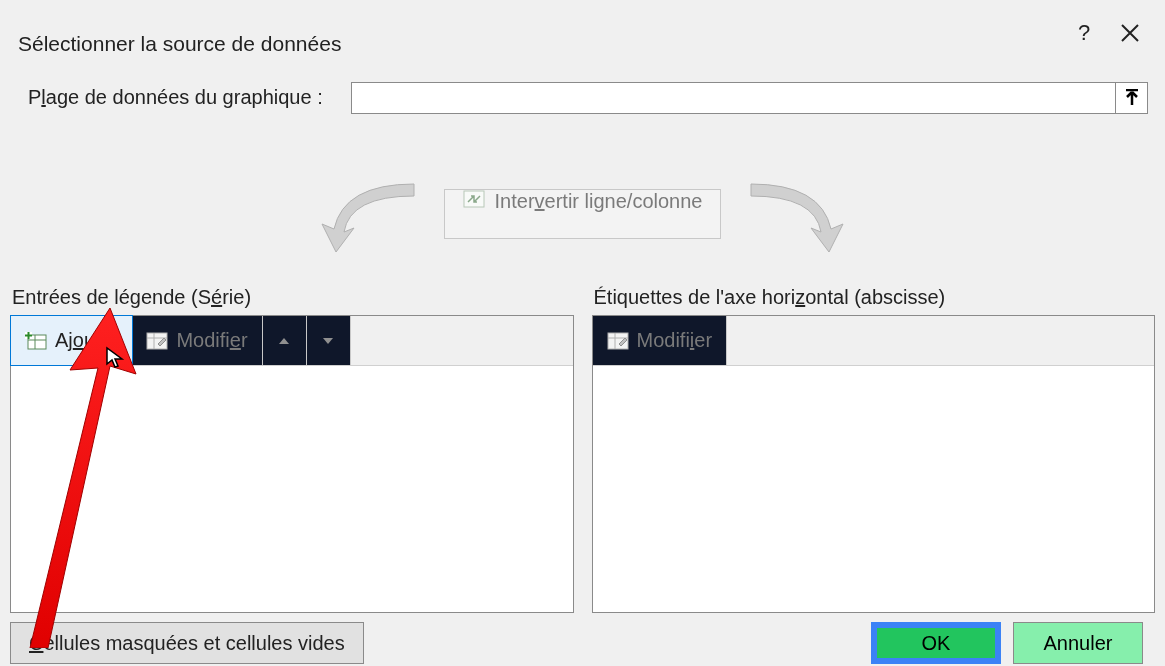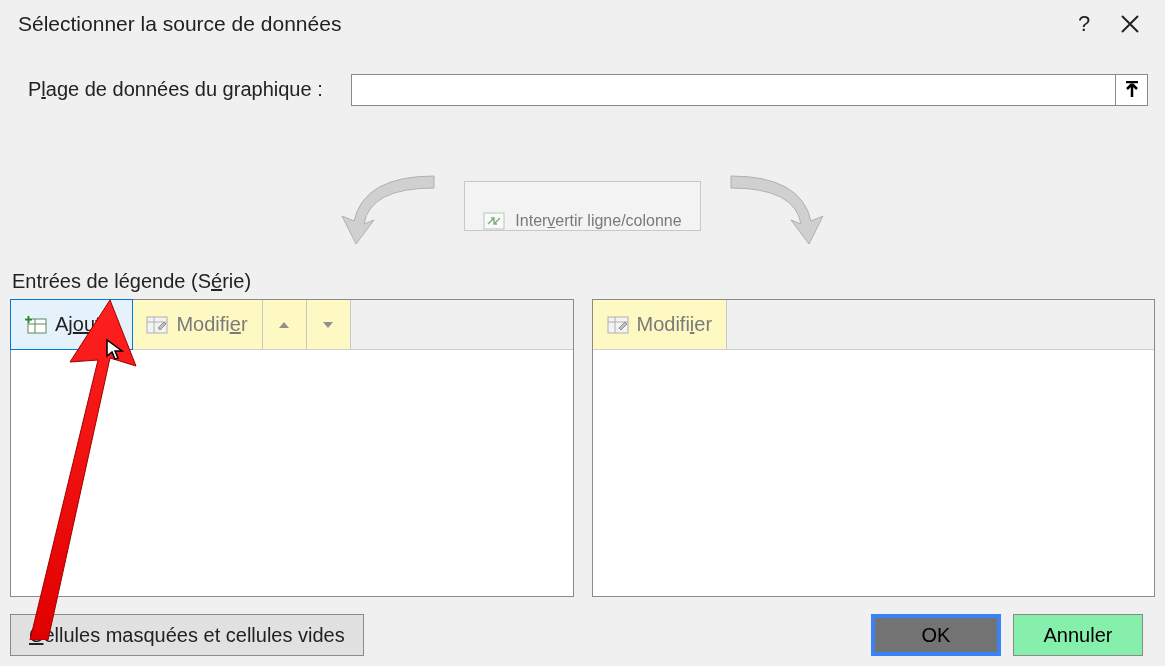--- a/index.html
+++ b/index.html
@@ -1,58 +1,58 @@
 <!DOCTYPE html>
 <html><head>
   <meta charset="utf-8">
   <style>
     * { box-sizing: border-box; margin: 0; padding: 0; font-family: "Segoe UI", Arial, sans-serif; }
     html, body { width: 1165px; height: 666px; background: #f0f0f0; overflow: hidden; }
     .dialog { width: 1165px; height: 666px; position: relative; }
 
-    .titlebar { display: flex; align-items: center; height: 48px; padding: 0 12px 0 18px; }
+    .titlebar { display: flex; align-items: flex-end; height: 48px; padding: 0 12px 0 18px; margin-top: 8px; }
     .titlebar .title { font-size: 21px; color: #222; flex: 1; }
     .titlebar .help, .titlebar .close { width: 46px; height: 46px; display: flex; align-items: center; justify-content: center; font-size: 22px; color: #222; cursor: pointer; }
     .titlebar .close svg { width: 18px; height: 18px; }
 
     .range-row { display: flex; align-items: center; padding: 26px 17px 0 28px; gap: 28px; }
     .range-row label { font-size: 20px; color: #222; border-bottom: 1px solid transparent; }
     .range-row label .ul { text-decoration: underline; }
     .range-input-wrap { flex: 1; display: flex; align-items: stretch; border: 1px solid #8a8a8a; background: #fff; height: 32px; }
     .range-input { flex: 1; border: none; outline: none; font-size: 18px; padding: 2px 6px; }
     .collapse-btn { width: 32px; border-left: 1px solid #8a8a8a; display: flex; align-items: center; justify-content: center; background: #fff; }
     .collapse-btn svg { width: 18px; height: 18px; }
 
     .arrows-row { position: relative; height: 100px; margin-top: 50px; display: flex; align-items: center; justify-content: center; gap: 10px; }
-    .swap-btn { height: 50px; padding: 0 18px; border: 1px solid #c8c8c8; background: #f3f3f3; display: flex; align-items: flex-end; gap: 10px; font-size: 16px; color: #7a7a7a; }
+    .swap-btn { height: 50px; padding: 0 18px; border: 1px solid #c8c8c8; background: #f3f3f3; display: flex; align-items: flex-start; gap: 10px; font-size: 20px; color: #7a7a7a; }
     .swap-btn .icon { width: 22px; height: 18px; }
     .swap-btn .ul { text-decoration: underline; }
     .curved-arrow { width: 140px; height: 80px; }
 
-    .labels-row { display: flex; padding: 0 10px; gap: 18px; margin-top: 14px; }
+    .labels-row { display: flex; padding: 0 10px; gap: 18px; margin-top: 22px; }
     .labels-row > div { flex: 1; font-size: 20px; color: #222; padding-left: 2px; }
     .labels-row .ul { text-decoration: underline; }
 
     .panels-row { display: flex; padding: 6px 10px 0 10px; gap: 18px; }
     .panel { flex: 1; border: 1px solid #8a8a8a; background: #fff; height: 298px; display: flex; flex-direction: column; }
     .toolbar { display: flex; height: 50px; border-bottom: 1px solid #d0d0d0; background: #f0f0f0; }
-    .tbtn { display: flex; align-items: center; gap: 8px; padding: 0 14px; border-right: 1px solid #c8c8c8; font-size: 20px; color: #7a7a7a; background: #fef9c3; }
+    .tbtn { display: flex; align-items: center; gap: 8px; padding: 0 14px; border-right: 1px solid #c8c8c8; font-size: 20px; color: #7a7a7a; background: #0f172a; }
     .tbtn.active { background: #e5f1fb; border: 1px solid #0078d7; margin: -1px; color: #222; position: relative; z-index: 2; }
     .tbtn .icon { width: 22px; height: 18px; display: inline-block; }
     .tbtn .ul { text-decoration: underline; }
     .tbtn.small { width: 44px; padding: 0; justify-content: center; }
     .tbtn.small svg { width: 14px; height: 14px; }
     .panel-body { flex: 1; background: #fff; }
 
     .footer { position: absolute; left: 0; right: 0; bottom: 0; height: 62px; display: flex; align-items: center; padding: 0 22px 0 10px; gap: 12px; }
     .hidden-btn { height: 42px; padding: 0 18px; border: 1px solid #8a8a8a; background: #e1e1e1; font-size: 20px; color: #222; }
     .hidden-btn .ul { text-decoration: underline; }
     .spacer { flex: 1; }
     .ok-btn, .cancel-btn { height: 42px; width: 130px; font-size: 20px; border: 1px solid #8a8a8a; background: #86efac; }
-    .ok-btn { border: 4px solid #3b82f6; background: #737373; }
+    .ok-btn { border: 6px solid #3b82f6; background: #22c55e; }
 
     
     .annot-arrow { position: absolute; left: 10px; top: 300px; width: 140px; height: 340px; pointer-events: none; z-index: 50; }
     .cursor { position: absolute; left: 104px; top: 338px; width: 24px; height: 24px; pointer-events: none; z-index: 51; }
   </style>
 </head>
 <body>
 
 <div class="dialog">
 
@@ -90,20 +90,21 @@
         </svg>
       <span><span>Inter</span><span class="ul">v</span><span>ertir ligne/colonne</span></span>
     </div>
     <svg class="curved-arrow" viewBox="0 0 140 80">
       <path d="M20 10 Q 90 10 100 55 L112 50 L98 78 L80 54 L90 58 Q 84 22 20 22 Z" fill="#d0d0d0" stroke="#b0b0b0" stroke-width="1"></path>
     </svg>
   </div>
 
   <div class="labels-row">
     <div><span>Entrées de légende (S</span><span class="ul">é</span><span>rie)</span></div>
+    <div><span>Étiquettes de l'axe hori</span><span class="ul">z</span><span>ontal (abscisse)</span></div>
   </div>
 
   <div class="panels-row">
     <div class="panel">
       <div class="toolbar">
         <div class="tbtn active">
           <svg class="icon" viewBox="0 0 22 18">
               <rect x="3" y="3" width="18" height="14" fill="#fff" stroke="#5a8a5a"></rect>
               <line x1="3" y1="8" x2="21" y2="8" stroke="#5a8a5a"></line>
               <line x1="10" y1="3" x2="10" y2="17" stroke="#5a8a5a"></line>

